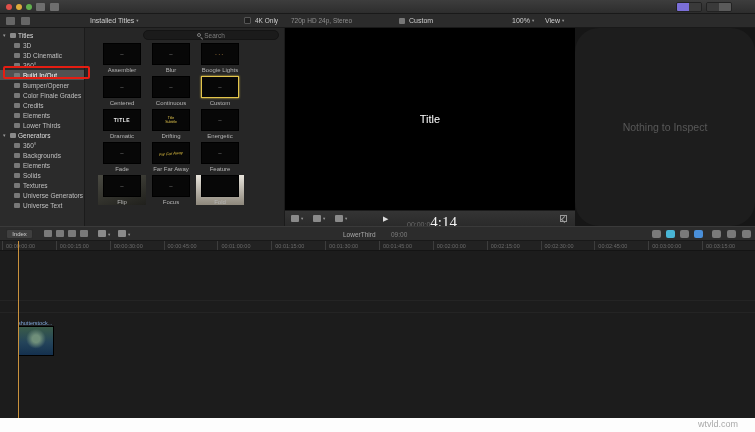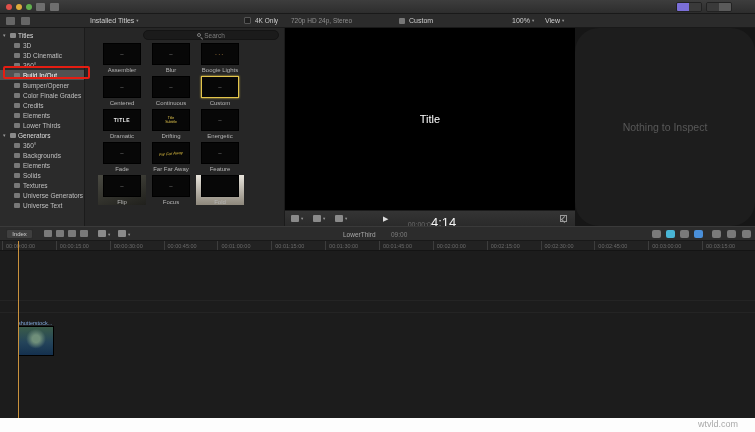--- a/index.html
+++ b/index.html
@@ -67,21 +67,21 @@
   .canvas { position:absolute; left:0; top:0; width:290px; height:182px; background:#000;
     display:flex; align-items:center; justify-content:center; }
   .canvas span { color:#fff; font-size:11px; }
   .vbar { position:absolute; left:0; top:182px; width:290px; height:16px;
     background:linear-gradient(#343434,#2a2a2a); border-top:1px solid #1c1c1c; }
   .vicon { position:absolute; top:4px; width:8px; height:7px; background:#8a8a8a; border-radius:1px; }
   .vchev { position:absolute; top:5px; font-size:4.5px; color:#9a9a9a; }
   .playbtn { position:absolute; left:98px; top:4px; font-size:7px; color:#dcdcdc; line-height:8px; }
   .tc { position:absolute; left:112px; top:2px; width:70px; text-align:center; white-space:nowrap; }
   .tc-dim { color:#6a6a6a; font-size:7px; }
-  .tc-bright { color:#f2f2f2; font-size:13px; }
+  .tc-bright { color:#f2f2f2; font-size:15px;font-family:Liberation Serif, serif; }
   .expand { position:absolute; right:8px; top:4px; width:7px; height:7px; border:1px solid #999; }
   .expand::after { content:""; position:absolute; left:1px; top:1px; width:4px; height:4px;
     border-left:1px solid #999; border-bottom:1px solid #999; transform:rotate(45deg); }
 
   
   .inspector { position:absolute; left:575px; top:28px; width:180px; height:198px;
     background:#1d1d1d; display:flex; align-items:center; justify-content:center;border-radius:24px; }
   .inspector span { color:#585858; font-size:10.5px; }
 
   

